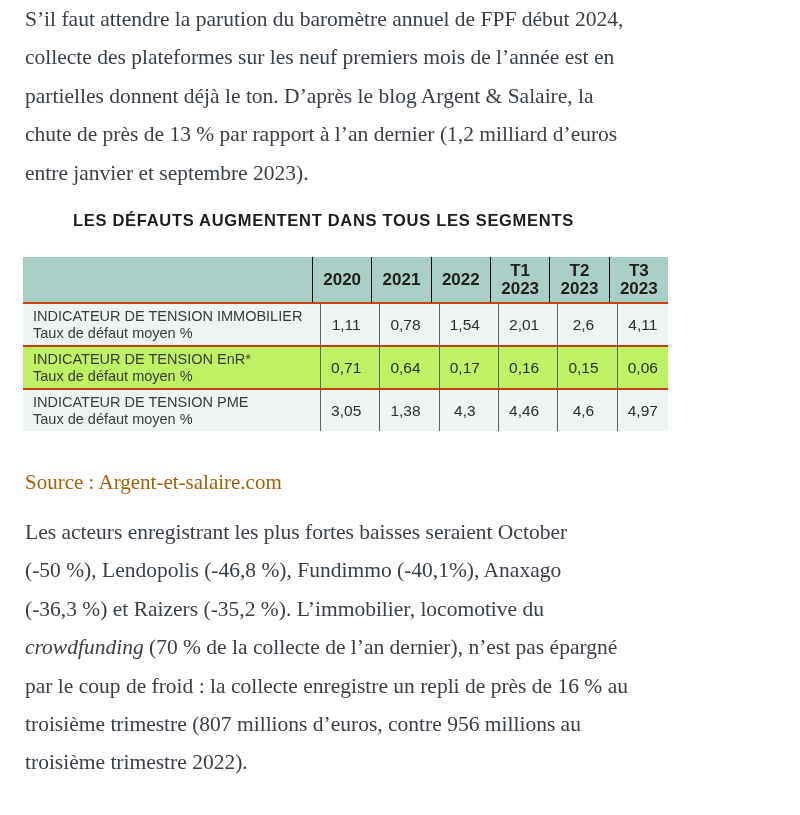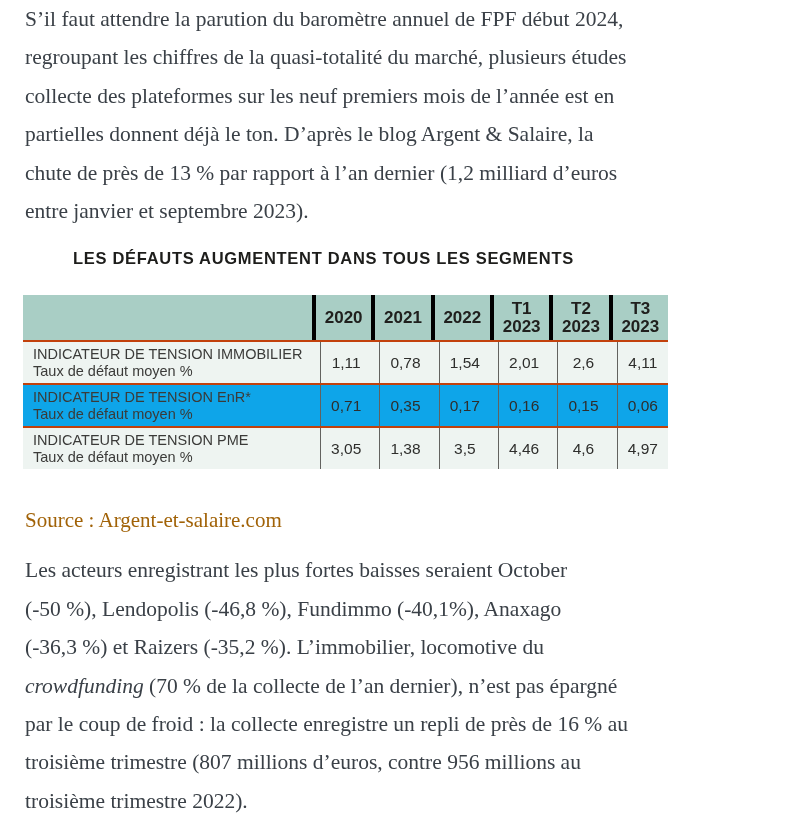--- a/index.html
+++ b/index.html
@@ -52,34 +52,33 @@
     flex: 1 1 0;
     display: flex;
     flex-direction: column;
     align-items: center;
     justify-content: center;
     height: 45px;
     font-weight: bold;
     font-size: 17px;
     line-height: 18px;
     color: #20201e;
-    border-left: 4px solid #000000;
+    border-left: 1px solid #000000;
   }
   .tbl-head .hc.label {
     flex: 0 0 289px;
     border-left: none;
   }
   .tbl-row {
     display: flex;
     border-top: 2px solid #c2410c;
     background: #eef4f1;
   }
   .tbl-row.white {
-    background: #0ea5e9;
-    justify-content: center;
+    background: #bef264;
   }
   .tbl-row .vc {
     flex: 1 1 0;
     display: flex;
     align-items: center;
     justify-content: center;
     height: 41px;
     font-size: 15.5px;
     color: #2e2e2c;
     border-left: 1px solid #62625f;
@@ -110,21 +109,20 @@
     margin-top: 16px;
   }
 </style>
 </head>
 <body>
 
 <div class="page">
 
   <div class="para">
     <div class="line">S’il faut attendre la parution du baromètre annuel de FPF début 2024,</div>
-    <div class="line">regroupant les chiffres de la quasi-totalité du marché, plusieurs études</div>
     <div class="line">collecte des plateformes sur les neuf premiers mois de l’année est en</div>
     <div class="line">partielles donnent déjà le ton. D’après le blog Argent &amp; Salaire, la</div>
     <div class="line">chute de près de 13 % par rapport à l’an dernier (1,2 milliard d’euros</div>
     <div class="line">entre janvier et septembre 2023).</div>
   </div>
 
   <div class="tbl-title">LES DÉFAUTS AUGMENTENT DANS TOUS LES SEGMENTS</div>
 
   <div class="tbl">
     <div class="tbl-head">
@@ -164,35 +162,35 @@
       <div class="vc">2,6</div>
       <div class="vc">4,11</div>
     </div>
 
     <div class="tbl-row white">
       <div class="lc">
         <span class="row-label">INDICATEUR DE TENSION EnR*</span>
         <span class="row-sublabel">Taux de défaut moyen %</span>
       </div>
       <div class="vc">0,71</div>
-      <div class="vc">0,35</div>
+      <div class="vc">0,64</div>
       <div class="vc">0,17</div>
       <div class="vc">0,16</div>
       <div class="vc">0,15</div>
       <div class="vc">0,06</div>
     </div>
 
     <div class="tbl-row">
       <div class="lc">
         <span class="row-label">INDICATEUR DE TENSION PME</span>
         <span class="row-sublabel">Taux de défaut moyen %</span>
       </div>
       <div class="vc">3,05</div>
       <div class="vc">1,38</div>
-      <div class="vc">3,5</div>
+      <div class="vc">4,3</div>
       <div class="vc">4,46</div>
       <div class="vc">4,6</div>
       <div class="vc">4,97</div>
     </div>
   </div>
 
   <div class="source">Source : Argent-et-salaire.com</div>
 
   <div class="para para2">
     <div class="line">Les acteurs enregistrant les plus fortes baisses seraient October</div>

